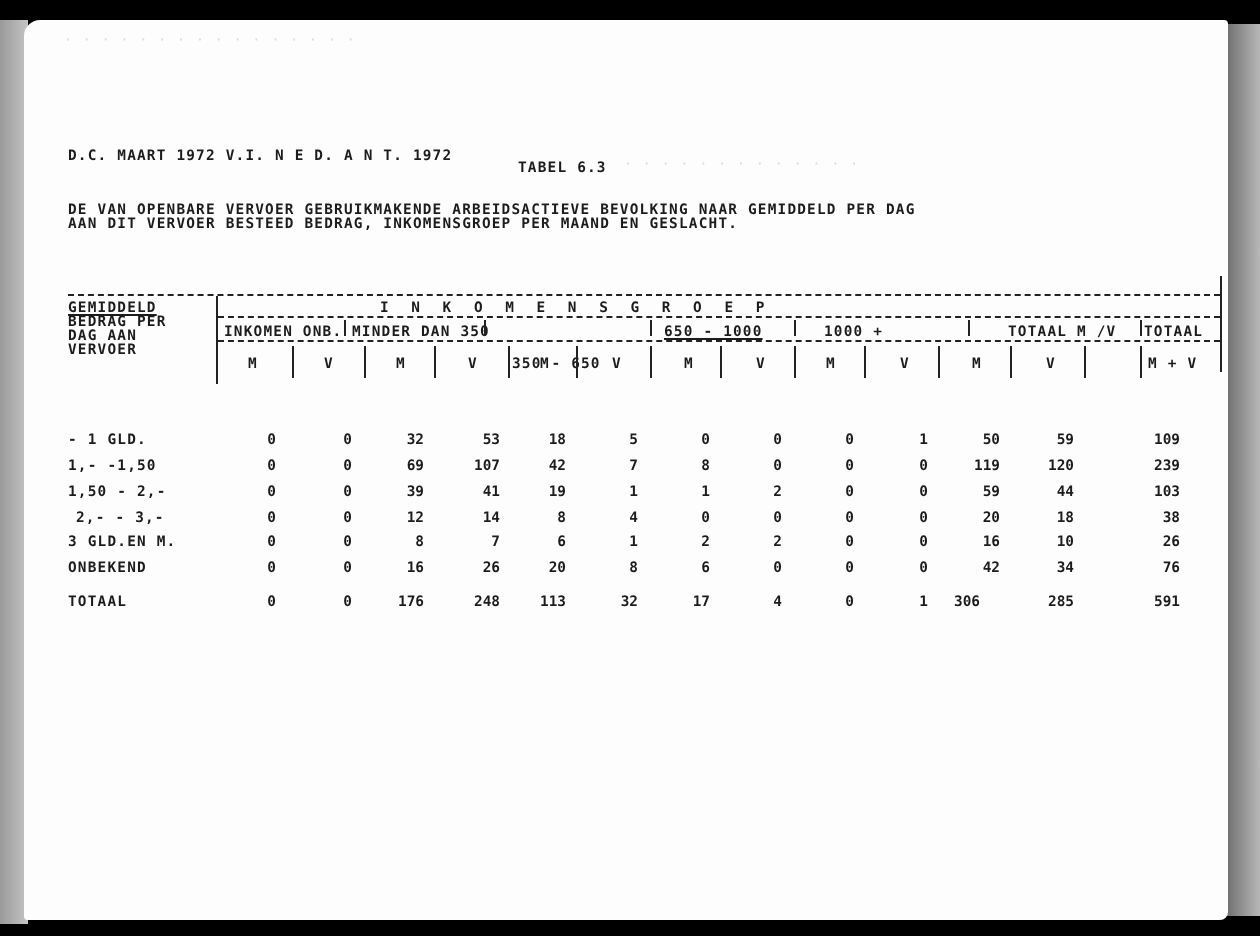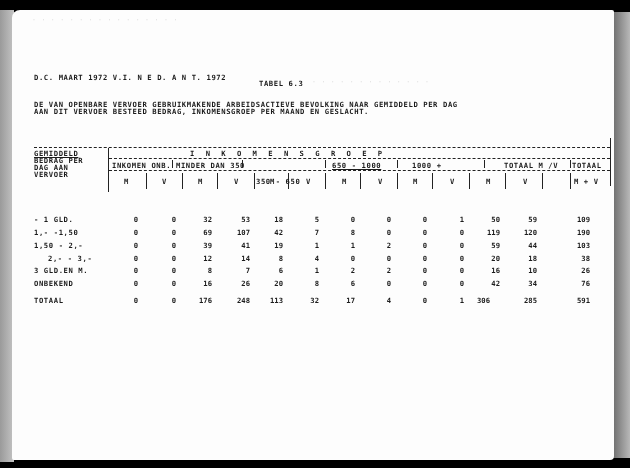--- a/index.html
+++ b/index.html
@@ -108,36 +108,36 @@
       <div class="num" style="left: 174px; top: 218px;">69</div>
       <div class="num" style="left: 212px; top: 218px;">107</div>
       <div class="num" style="left: 245px; top: 218px;">42</div>
       <div class="num" style="left: 281px; top: 218px;">7</div>
       <div class="num" style="left: 317px; top: 218px;">8</div>
       <div class="num" style="left: 353px; top: 218px;">0</div>
       <div class="num" style="left: 389px; top: 218px;">0</div>
       <div class="num" style="left: 426px; top: 218px;">0</div>
       <div class="num" style="left: 462px; top: 218px;">119</div>
       <div class="num" style="left: 499px; top: 218px;">120</div>
-      <div class="num" style="left: 552px; top: 218px;">190</div>
+      <div class="num" style="left: 552px; top: 218px;">239</div>
       <div class="rowlabel" style="left: 22px; top: 231px;">1,50 - 2,-</div>
       <div class="num" style="left: 100px; top: 231px;">0</div>
       <div class="num" style="left: 138px; top: 231px;">0</div>
       <div class="num" style="left: 174px; top: 231px;">39</div>
       <div class="num" style="left: 212px; top: 231px;">41</div>
       <div class="num" style="left: 245px; top: 231px;">19</div>
       <div class="num" style="left: 281px; top: 231px;">1</div>
       <div class="num" style="left: 317px; top: 231px;">1</div>
       <div class="num" style="left: 353px; top: 231px;">2</div>
       <div class="num" style="left: 389px; top: 231px;">0</div>
       <div class="num" style="left: 426px; top: 231px;">0</div>
       <div class="num" style="left: 462px; top: 231px;">59</div>
       <div class="num" style="left: 499px; top: 231px;">44</div>
       <div class="num" style="left: 552px; top: 231px;">103</div>
-      <div class="rowlabel" style="left: 36px; top: 244px; text-align: center;">2,- - 3,-</div>
+      <div class="rowlabel" style="left: 26px; top: 244px; text-align: center;">2,- - 3,-</div>
       <div class="num" style="left: 100px; top: 244px;">0</div>
       <div class="num" style="left: 138px; top: 244px;">0</div>
       <div class="num" style="left: 174px; top: 244px;">12</div>
       <div class="num" style="left: 212px; top: 244px;">14</div>
       <div class="num" style="left: 245px; top: 244px;">8</div>
       <div class="num" style="left: 281px; top: 244px;">4</div>
       <div class="num" style="left: 317px; top: 244px;">0</div>
       <div class="num" style="left: 353px; top: 244px;">0</div>
       <div class="num" style="left: 389px; top: 244px;">0</div>
       <div class="num" style="left: 426px; top: 244px;">0</div>

